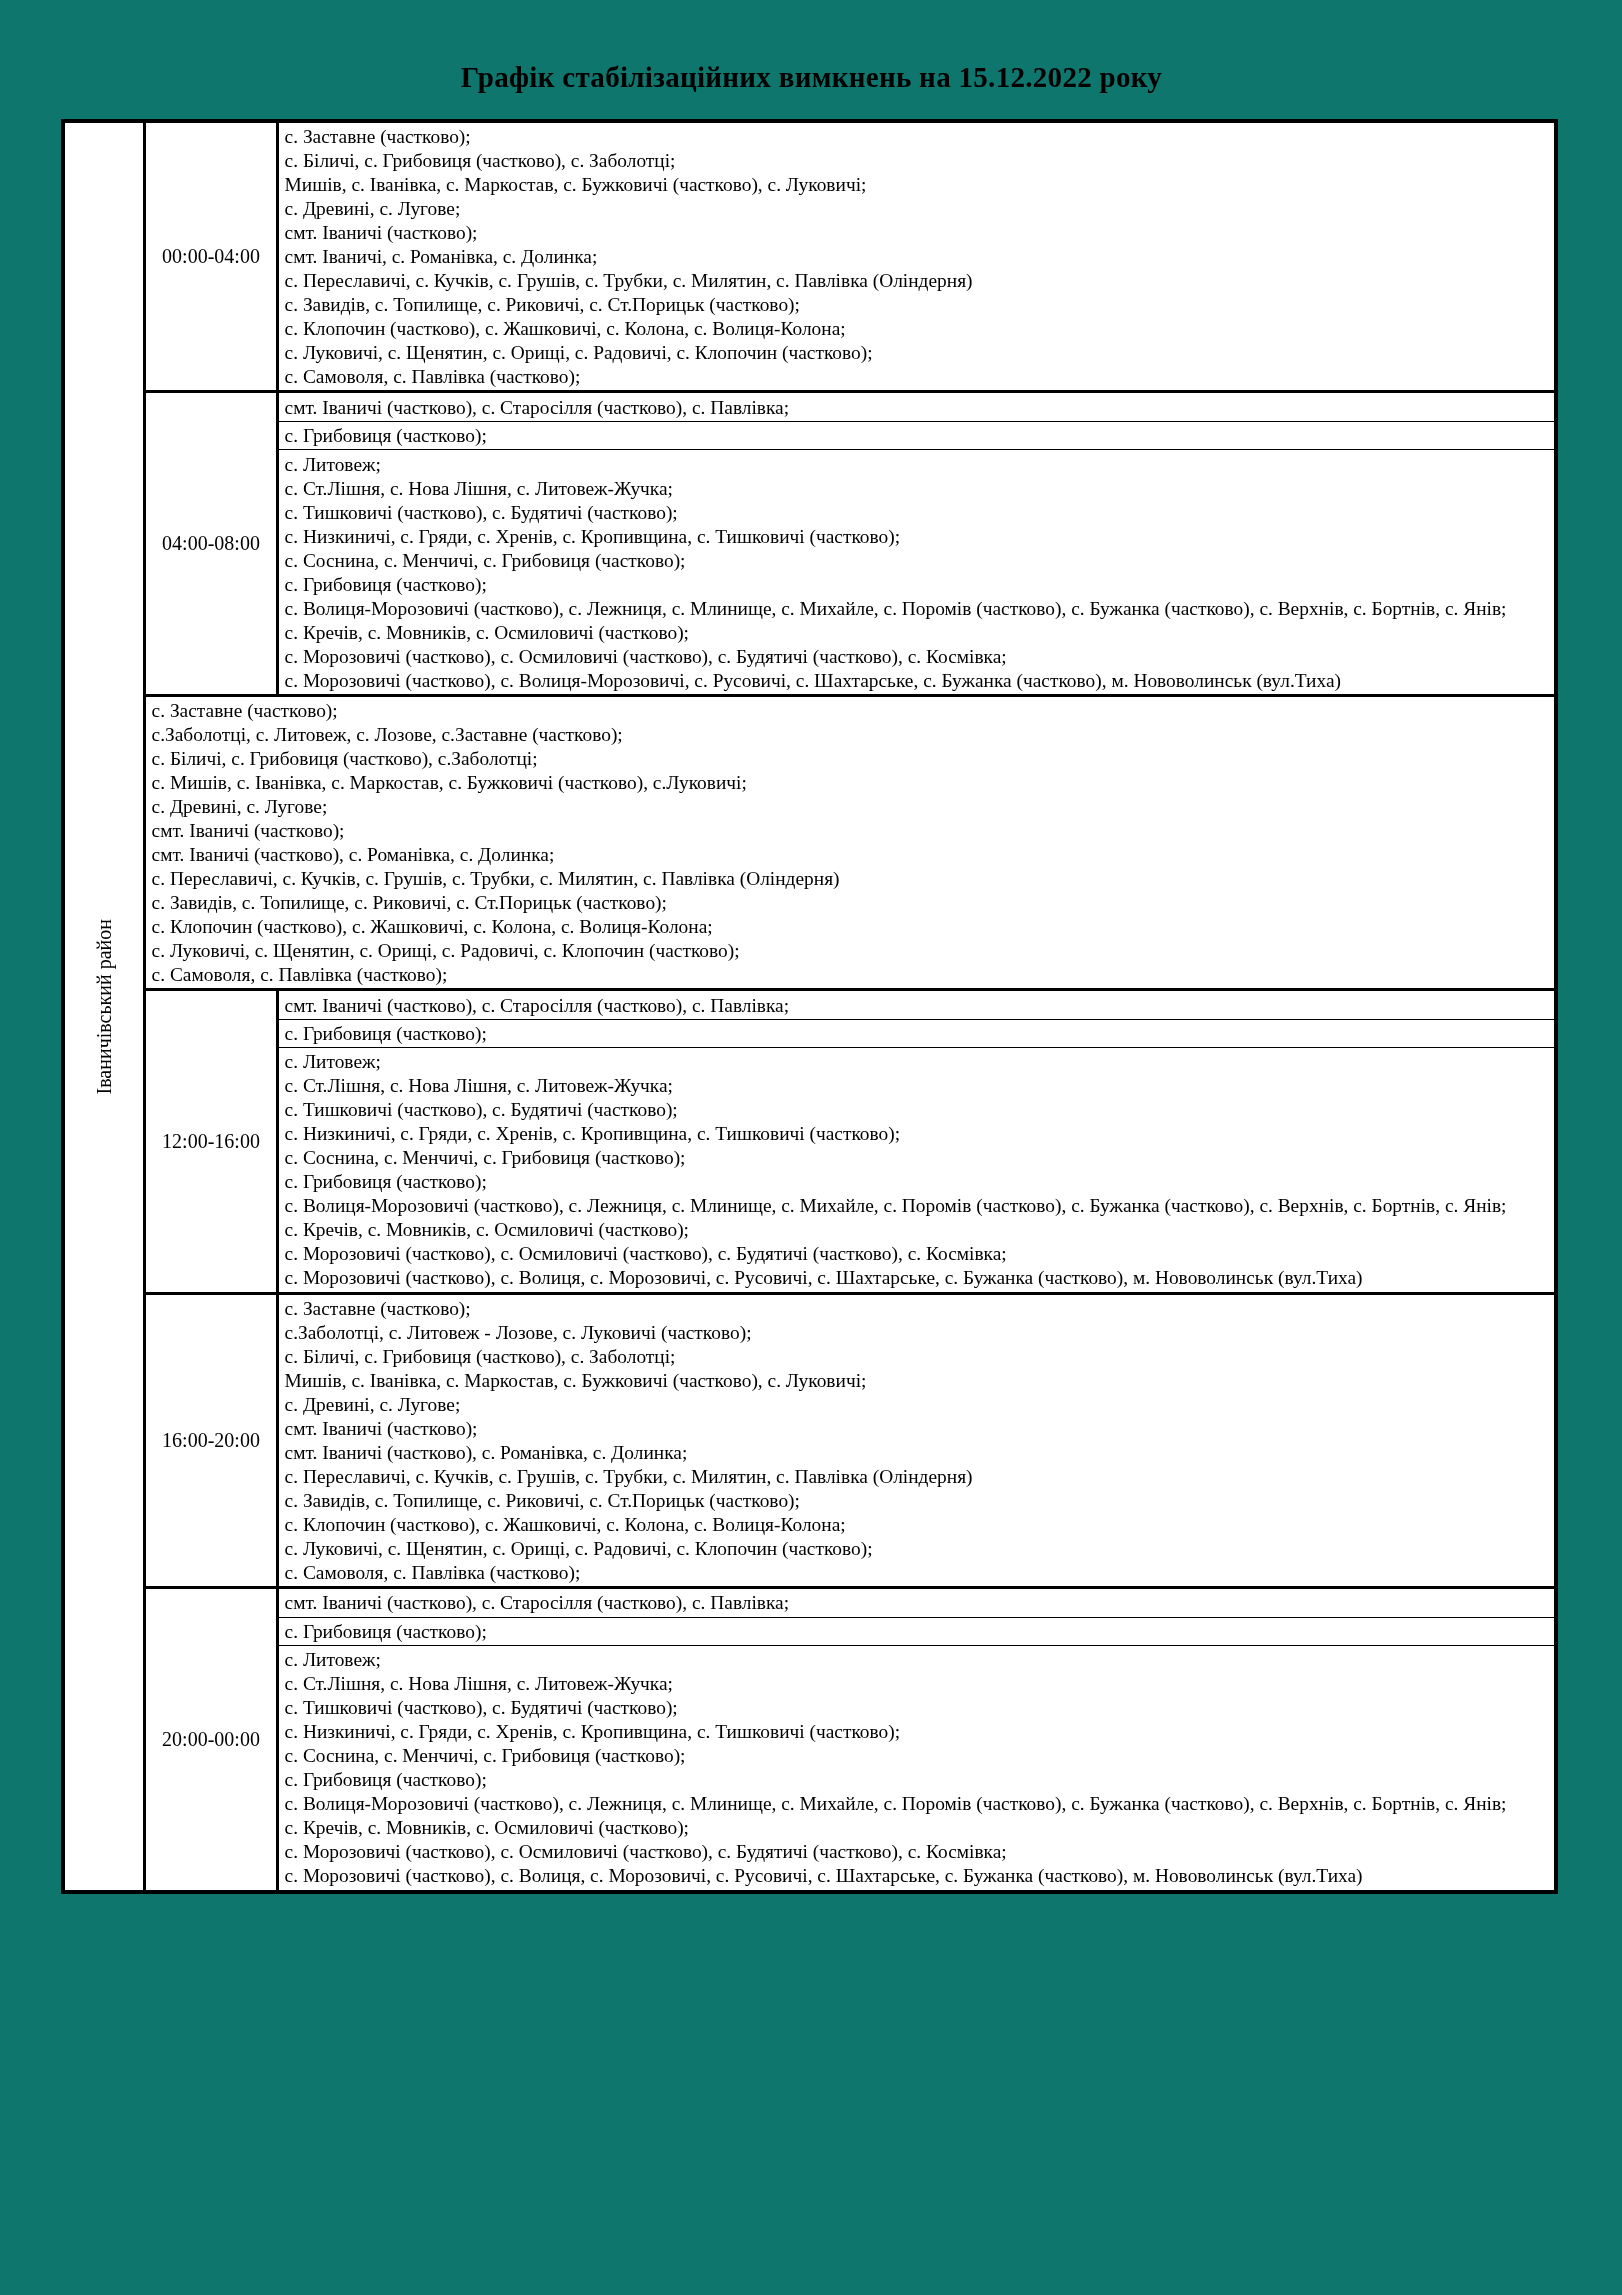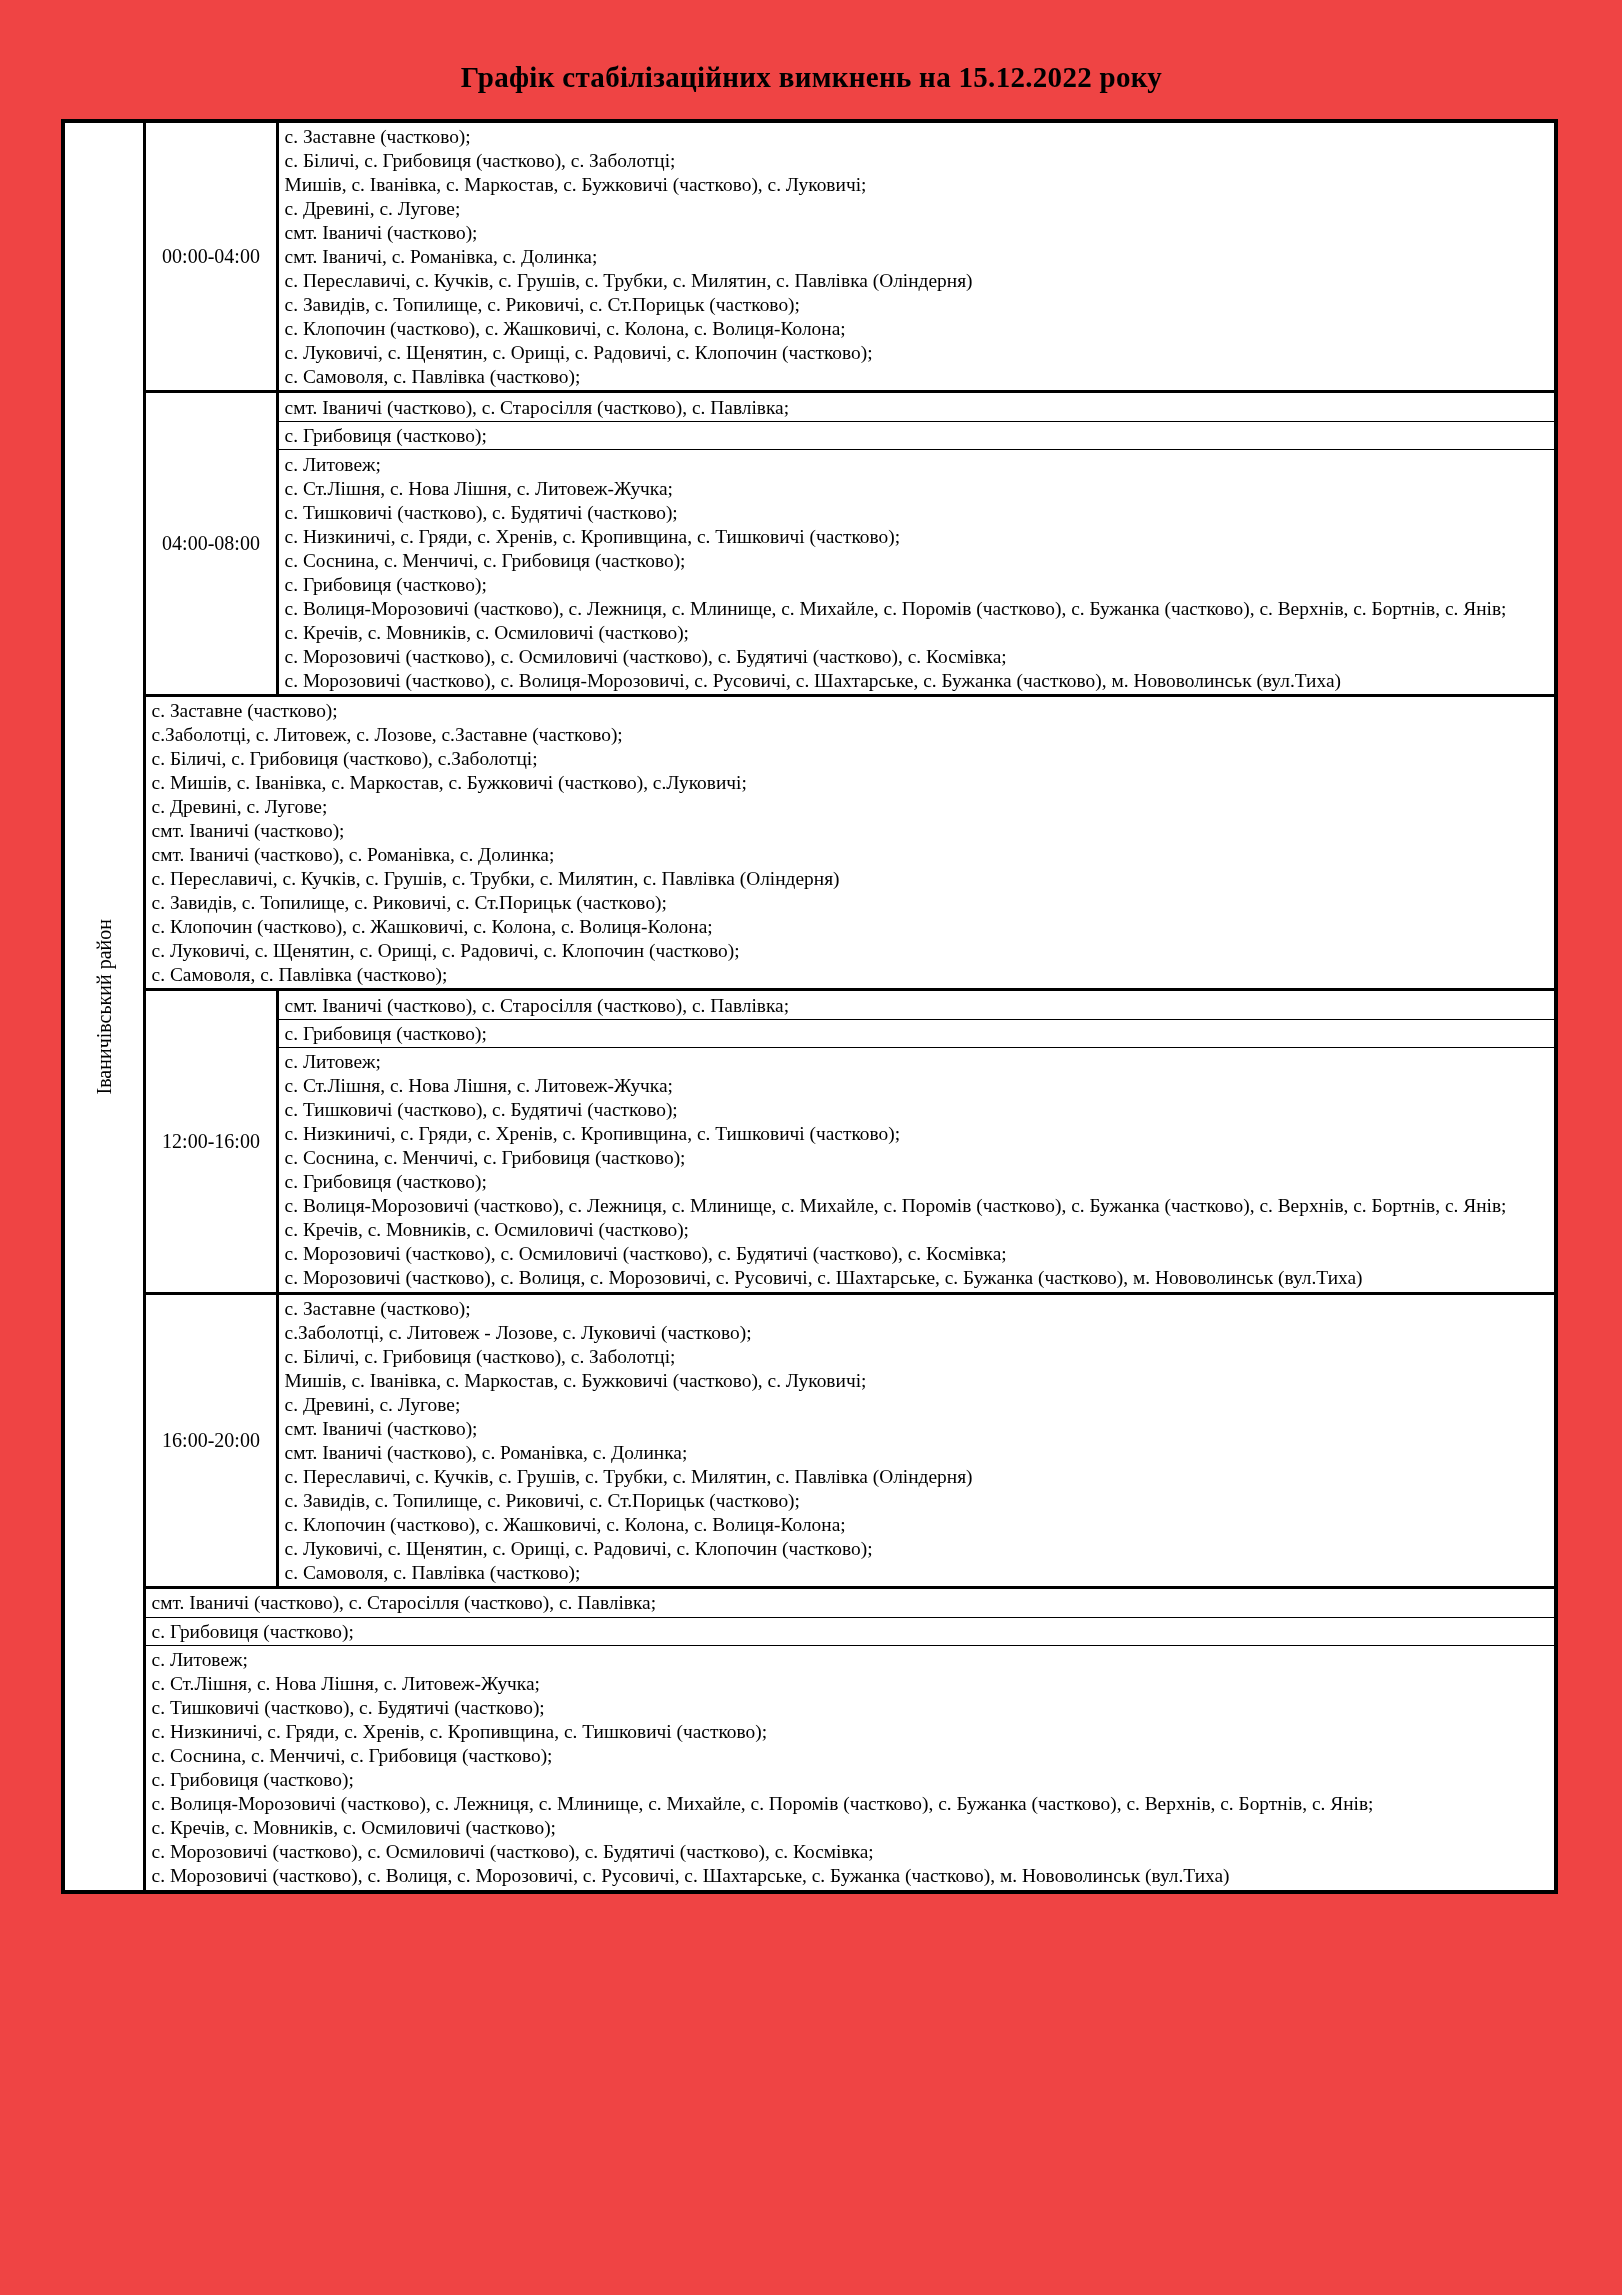--- a/index.html
+++ b/index.html
@@ -1,19 +1,19 @@
 <!DOCTYPE html>
 <html style="font-size:11px"><head>
 <meta charset="utf-8">
 <style>
   html,body { margin:0; padding:0; background:#ffffff; }
   .page {
     position:relative;
     width:1623px; height:2295px;
-    background:#ef4444;
+    background:#0f766e;
     font-family:"Liberation Serif", serif;
     color:#000000;
   }
   .title {
     position:absolute;
     left:0; top:61px; width:1623px;
     margin:0;
     text-align:center;
     font-size:29px;
     font-weight:bold;
@@ -177,20 +177,21 @@
               <div class="line">с. Переславичі, с. Кучків, с. Грушів, с. Трубки, с. Милятин, с. Павлівка (Оліндерня)</div>
               <div class="line">с. Завидів, с. Топилище, с. Риковичі, с. Ст.Порицьк (частково);</div>
               <div class="line">с. Клопочин (частково), с. Жашковичі, с. Колона, с. Волиця-Колона;</div>
               <div class="line">с. Луковичі, с. Щенятин, с. Орищі, с. Радовичі, с. Клопочин (частково);</div>
               <div class="line">с. Самоволя, с. Павлівка (частково);</div>
             </div>
           </div>
   </div>
 
   <div class="block">
+    <div class="time-cell">20:00-00:00</div>
     <div class="segments">
             <div class="segment">
               <div class="line">смт. Іваничі (частково), с. Старосілля (частково), с. Павлівка;</div>
             </div>
             <div class="segment">
               <div class="line">с. Грибовиця (частково);</div>
             </div>
             <div class="segment">
               <div class="line">с. Литовеж;</div>
               <div class="line">с. Ст.Лішня, с. Нова Лішня, с. Литовеж-Жучка;</div>

